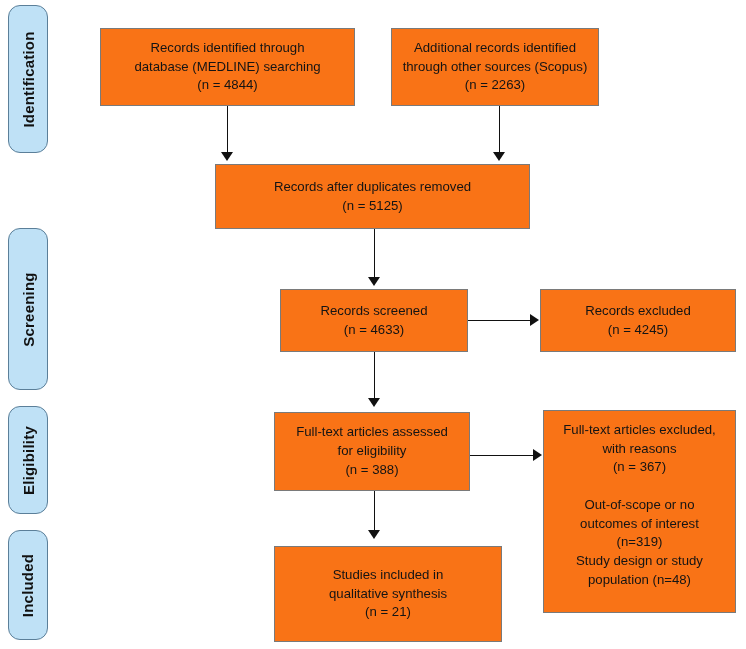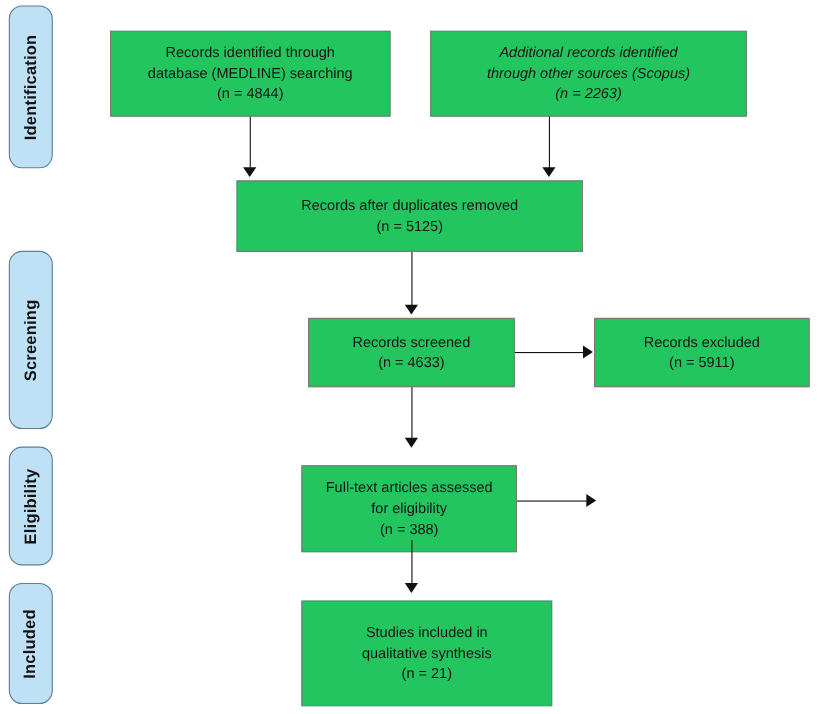--- a/index.html
+++ b/index.html
@@ -33,21 +33,21 @@
     font-weight:bold;
     font-size:15px;
     color:#111111;
     letter-spacing:0.2px;
   }
 
   
   .node{
     position:absolute;
     box-sizing:border-box;
-    background:#22c55e;
+    background:#f97316;
     border:1.4px solid #7a7a7a;
     display:flex;
     align-items:center;
     justify-content:center;
     text-align:center;
     padding:4px 6px;
   }
   .node .node-text{
     font-size:13.2px;
     line-height:1.42;
@@ -102,21 +102,21 @@
   <div class="phase" style="left:8px;top:530px;width:40px;height:110px;">
     <span class="phase-label">Included</span>
   </div>
 
   <div class="node" style="left:100px;top:28px;width:255px;height:78px;">
     <span class="node-text">Records identified through
 database  (MEDLINE) searching
 (n = 4844)</span>
   </div>
 
-  <div class="node" style="left:391px;top:28px;width:288px;height:78px;font-style:italic;">
+  <div class="node" style="left:391px;top:28px;width:208px;height:78px;">
     <span class="node-text">Additional records identified
 through other sources (Scopus)
 (n = 2263)</span>
   </div>
 
   <div class="vline" style="left:227px;top:106px;height:48px;"></div>
   <div class="arrow-down" style="left:221px;top:152px;"></div>
 
   <div class="vline" style="left:499px;top:106px;height:48px;"></div>
   <div class="arrow-down" style="left:493px;top:152px;"></div>
@@ -129,35 +129,46 @@
   <div class="vline" style="left:374px;top:229px;height:50px;"></div>
   <div class="arrow-down" style="left:368px;top:277px;"></div>
 
   <div class="node" style="left:280px;top:289px;width:188px;height:63px;">
     <span class="node-text">Records screened
 (n = 4633)</span>
   </div>
 
   <div class="node" style="left:540px;top:289px;width:196px;height:63px;">
     <span class="node-text">Records excluded
-(n = 5911)</span>
+(n = 4245)</span>
   </div>
 
   <div class="hline" style="left:468px;top:320px;width:63px;"></div>
   <div class="arrow-right" style="left:530px;top:314px;"></div>
 
   <div class="vline" style="left:374px;top:352px;height:48px;"></div>
   <div class="arrow-down" style="left:368px;top:398px;"></div>
 
-  <div class="node" style="left:274px;top:423px;width:196px;height:79px;">
+  <div class="node" style="left:274px;top:412px;width:196px;height:79px;">
     <span class="node-text">Full-text articles assessed
 for eligibility
 (n = 388)</span>
   </div>
 
+  <div class="node topalign" style="left:543px;top:410px;width:193px;height:203px;">
+    <span class="node-text">Full-text articles excluded,
+with reasons
+(n = 367)
+
+Out-of-scope or no
+outcomes of interest
+(n=319)
+Study design or study
+population (n=48)</span>
+  </div>
 
   <div class="hline" style="left:470px;top:455px;width:64px;"></div>
   <div class="arrow-right" style="left:533px;top:449px;"></div>
 
   <div class="vline" style="left:374px;top:491px;height:41px;"></div>
   <div class="arrow-down" style="left:368px;top:530px;"></div>
 
   <div class="node" style="left:274px;top:546px;width:228px;height:96px;">
     <span class="node-text">Studies included in
 qualitative synthesis

